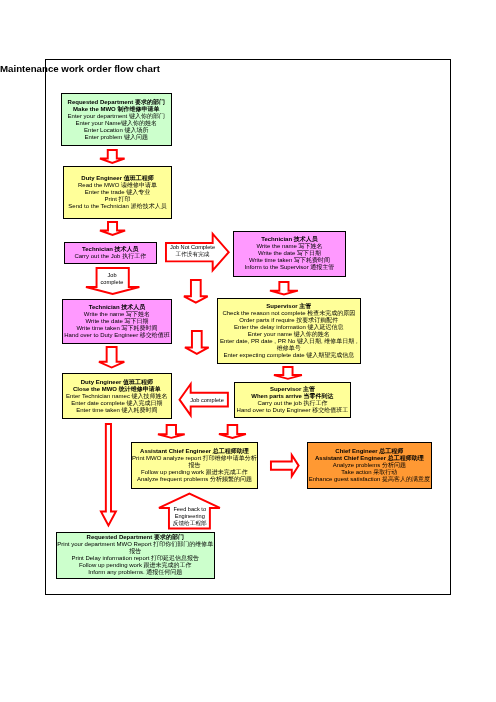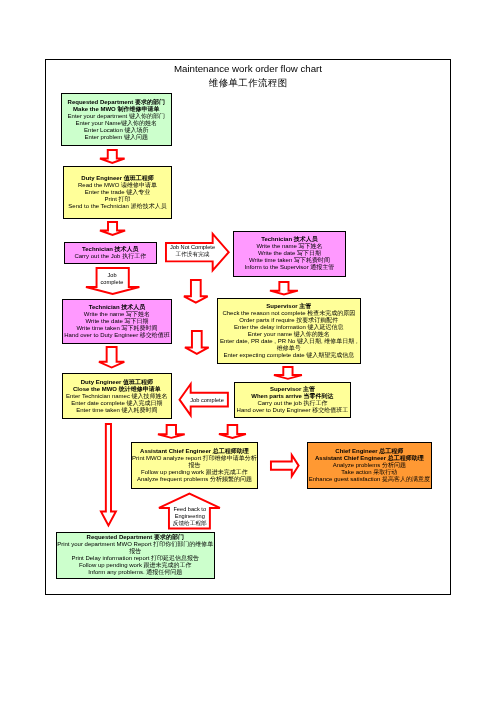--- a/index.html
+++ b/index.html
@@ -2,41 +2,40 @@
 <html><head>
 <meta charset="utf-8">
 <style>
   html,body{margin:0;padding:0;background:#ffffff;}
   body{width:496px;height:702px;overflow:hidden;
        font-family:"Liberation Sans",sans-serif;
        -webkit-font-smoothing:antialiased;}
   #page{position:relative;width:496px;height:702px;background:#fff;}
   #frame{position:absolute;left:44.7px;top:58.6px;width:406.2px;height:536.5px;
          border:1.4px solid #000;box-sizing:border-box;}
-  .title{position:absolute;text-align:center;font-weight:normal;color:#000;
+  .title{position:absolute;text-align:left;font-weight:bold;color:#000;
          line-height:13px;white-space:nowrap;}
   #title-en{font-size:9.7px;}
   #title-zh{font-size:9.45px;letter-spacing:0.4px;text-indent:0.4px;}
   .node{position:absolute;box-sizing:border-box;border:1.3px solid #000;
         text-align:center;color:#000;display:flex;flex-direction:column;
         align-items:center;justify-content:center;}
   .node .ln{display:block;white-space:nowrap;font-size:6px;line-height:7px;}
   .node .ln.b{font-weight:bold;font-size:6px;}
   .arrowsvg{position:absolute;overflow:visible;}
   .alabel{position:absolute;text-align:center;color:#000;
           font-size:5.65px;line-height:7px;white-space:nowrap;}
 </style>
 </head>
 <body>
 
 <div id="page">
   <div id="frame"></div>
 
   <div class="title" id="title-en" style="left:0;top:62px;width:496px;">Maintenance work order flow chart</div>
-  <div class="title" id="title-zh" style="left:0;top:75.8px;width:496px;">维修单工作流程图</div>
 
   <div id="nodes">
       <div class="node" style="left: 61px; top: 92.8px; width: 110.5px; height: 53.6px; background: rgb(204, 255, 204);">
         <span class="ln b">Requested Department  要求的部门</span>
         <span class="ln b">Make the MWO 制作维修申请单</span>
         <span class="ln">Enter your department 键入你的部门</span>
         <span class="ln">Enter your Name键入你的姓名</span>
         <span class="ln">Enter Location 键入场所</span>
         <span class="ln">Enter problem 键入问题</span>
       </div>

